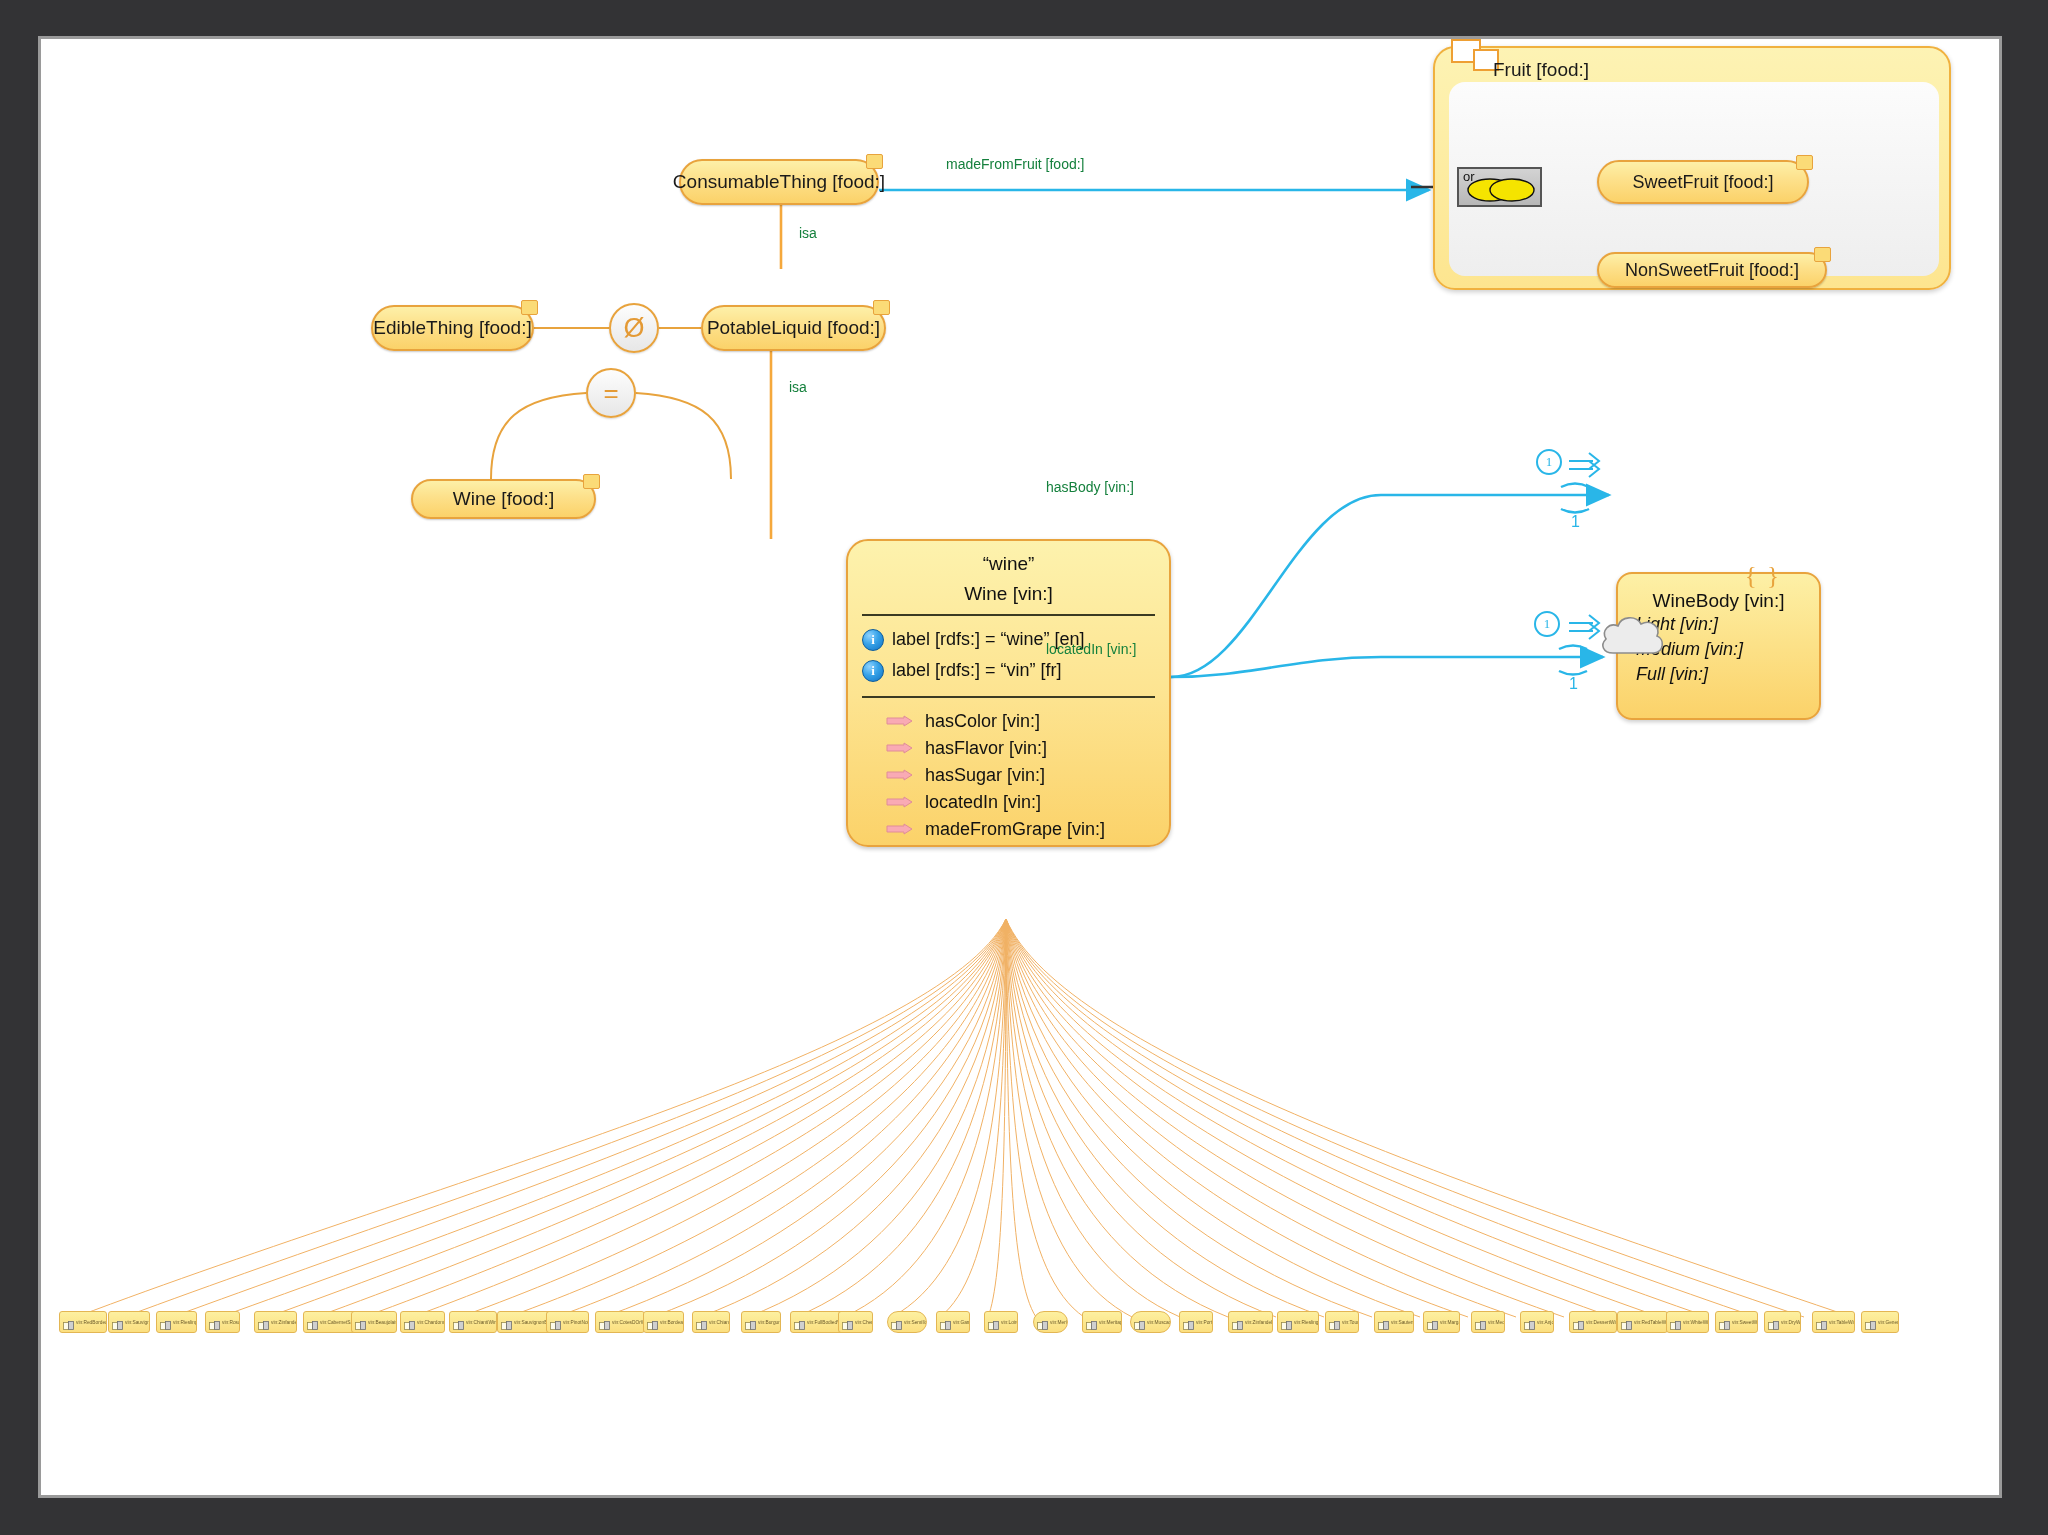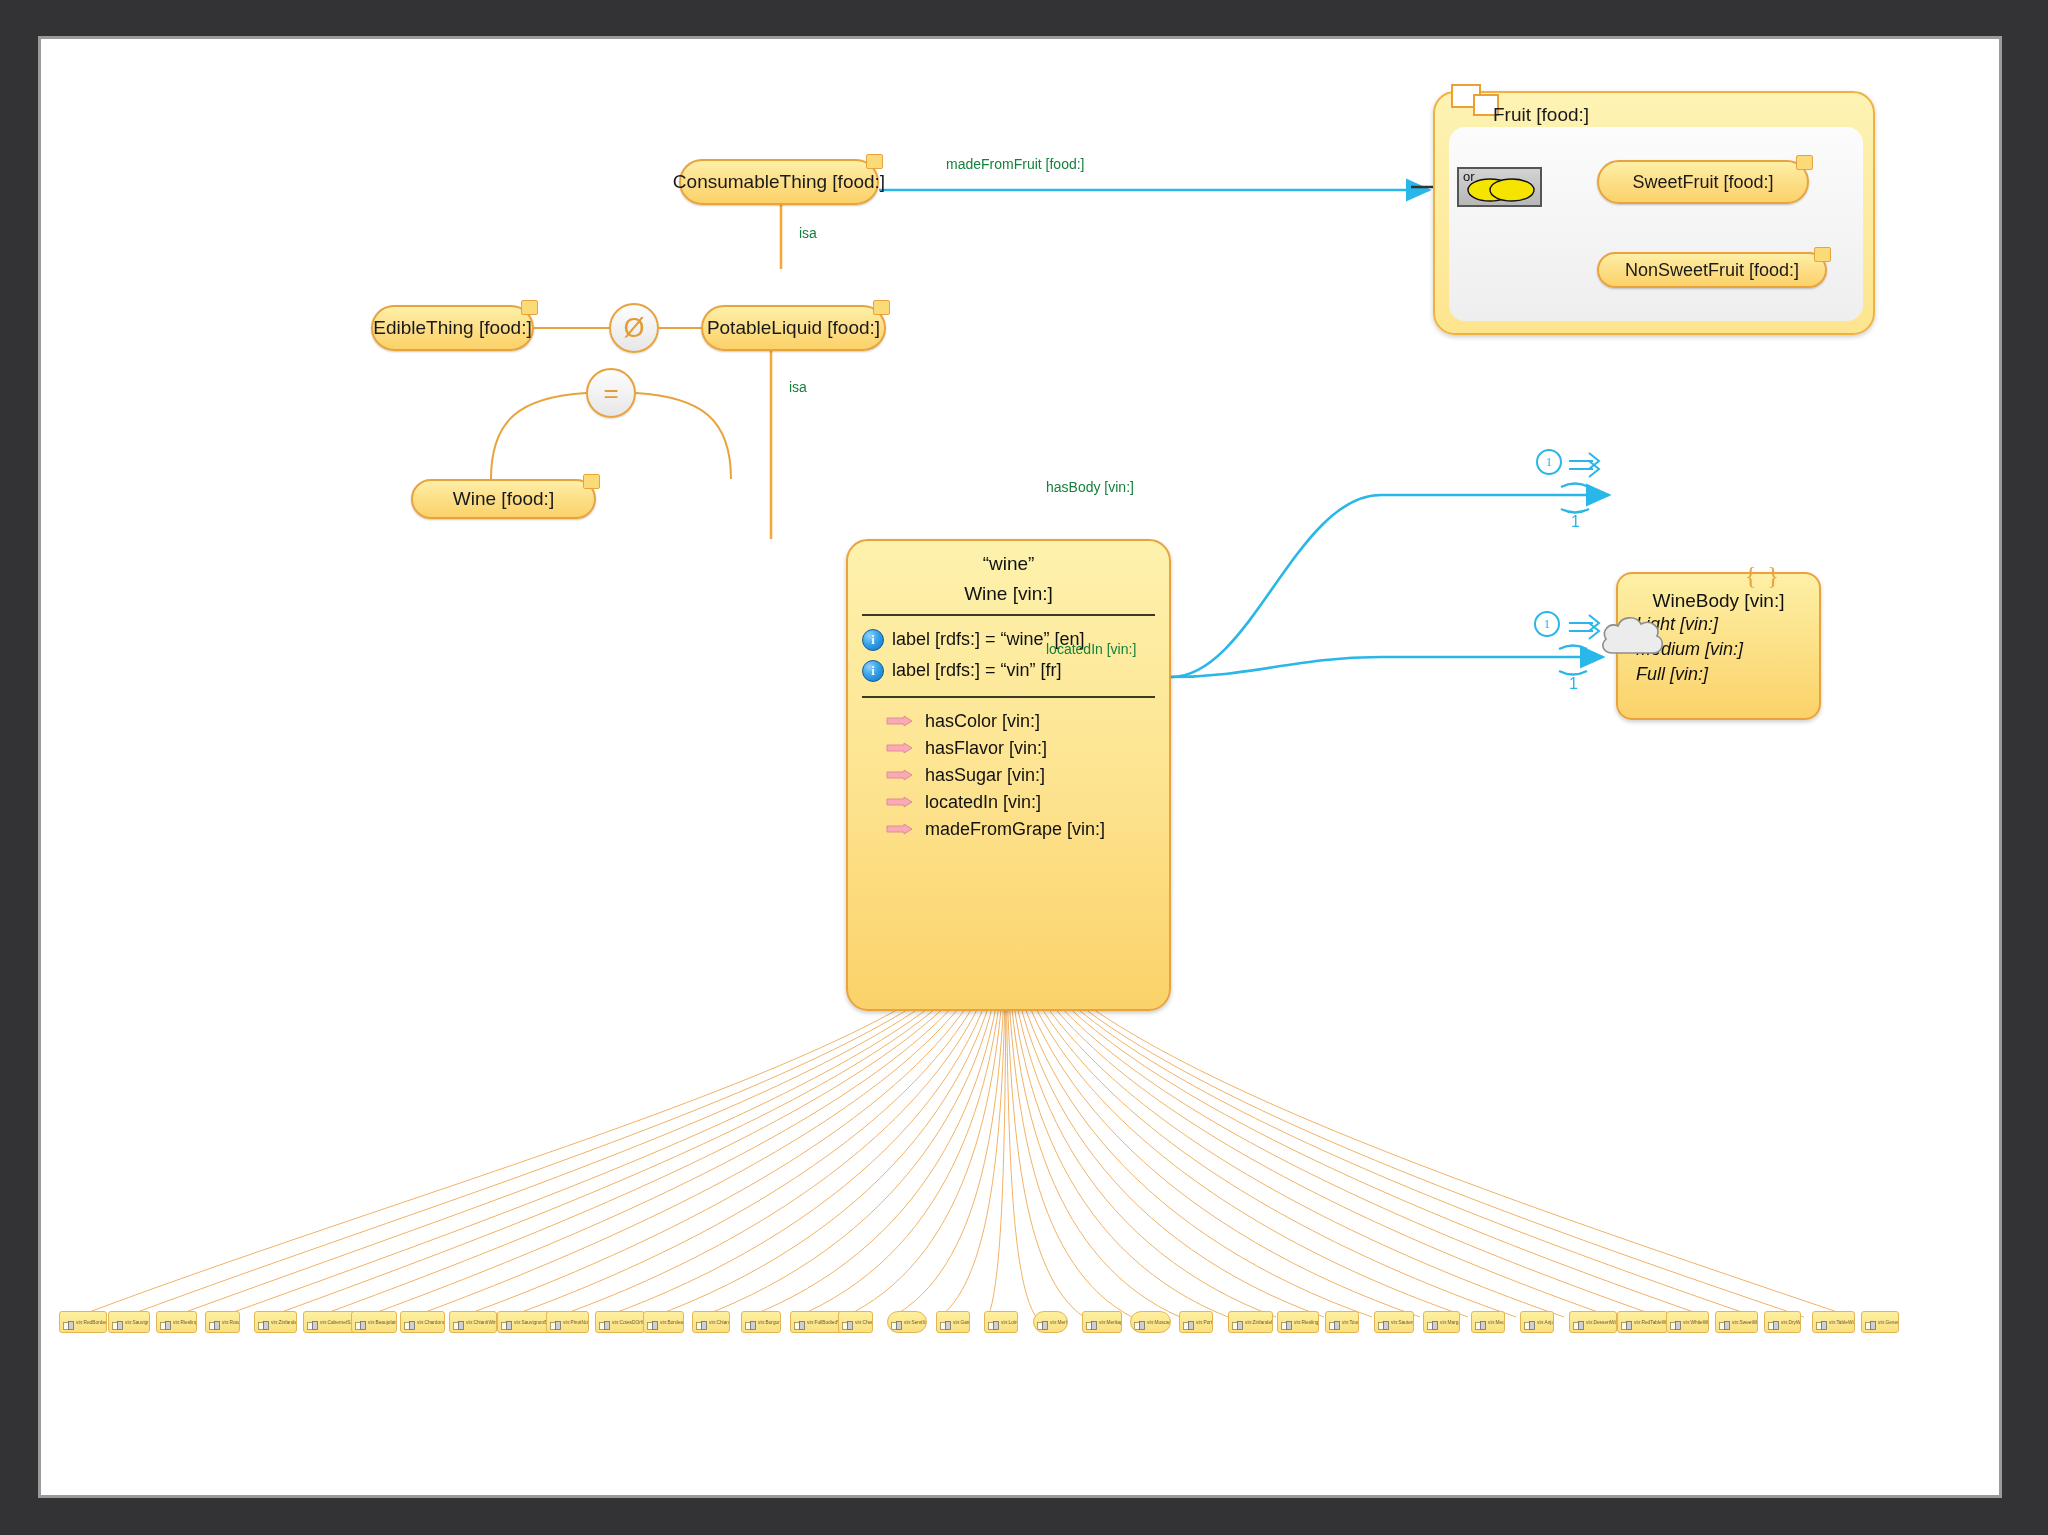--- a/index.html
+++ b/index.html
@@ -49,21 +49,21 @@
     width:15px;height:13px;
     background:#fbdb77;
     border:1.6px solid #e8a33d;
     border-radius:2px;
   }
 
   
   #wine-vin{
     position:absolute;
     left:805px;top:500px;
-    width:325px;height:472px;
+    width:325px;height:308px;
     box-sizing:border-box;
     border:2.5px solid #e8a33d;
     border-radius:22px;
     background:linear-gradient(180deg,#fdf2ad 0%,#fde491 50%,#fbd269 100%);
     box-shadow:0 2px 4px rgba(0,0,0,.22);
     padding:8px 0 0 0;
   }
   #wine-vin .stereo{
     text-align:center;font-size:19px;color:#111;margin-top:4px;
   }
@@ -94,27 +94,26 @@
     flex:0 0 auto;
   }
   .prop-ic{
     width:27px;height:15px;flex:0 0 auto;
   }
 
   
   #fruit-box{
     position:absolute;
     left:1392px;top:7px;
-    width:442px;height:244px;
+    width:518px;height:244px;
     box-sizing:border-box;
     border:2.5px solid #f0b13f;
     border-radius:22px;
     background:linear-gradient(180deg,#fdf3b4 0%,#fde58f 100%);
     box-shadow:0 2px 5px rgba(0,0,0,.2);
-    margin-top:45px;
   }
   #fruit-box .inner{
     position:absolute;left:14px;top:34px;right:10px;bottom:12px;
     background:linear-gradient(180deg,#fcfcfc 0%,#eeeeee 100%);
     border-radius:16px;
   }
   #fruit-box .ftitle{
     position:absolute;left:58px;top:11px;
     font-size:19px;color:#1a1a1a;
   }

